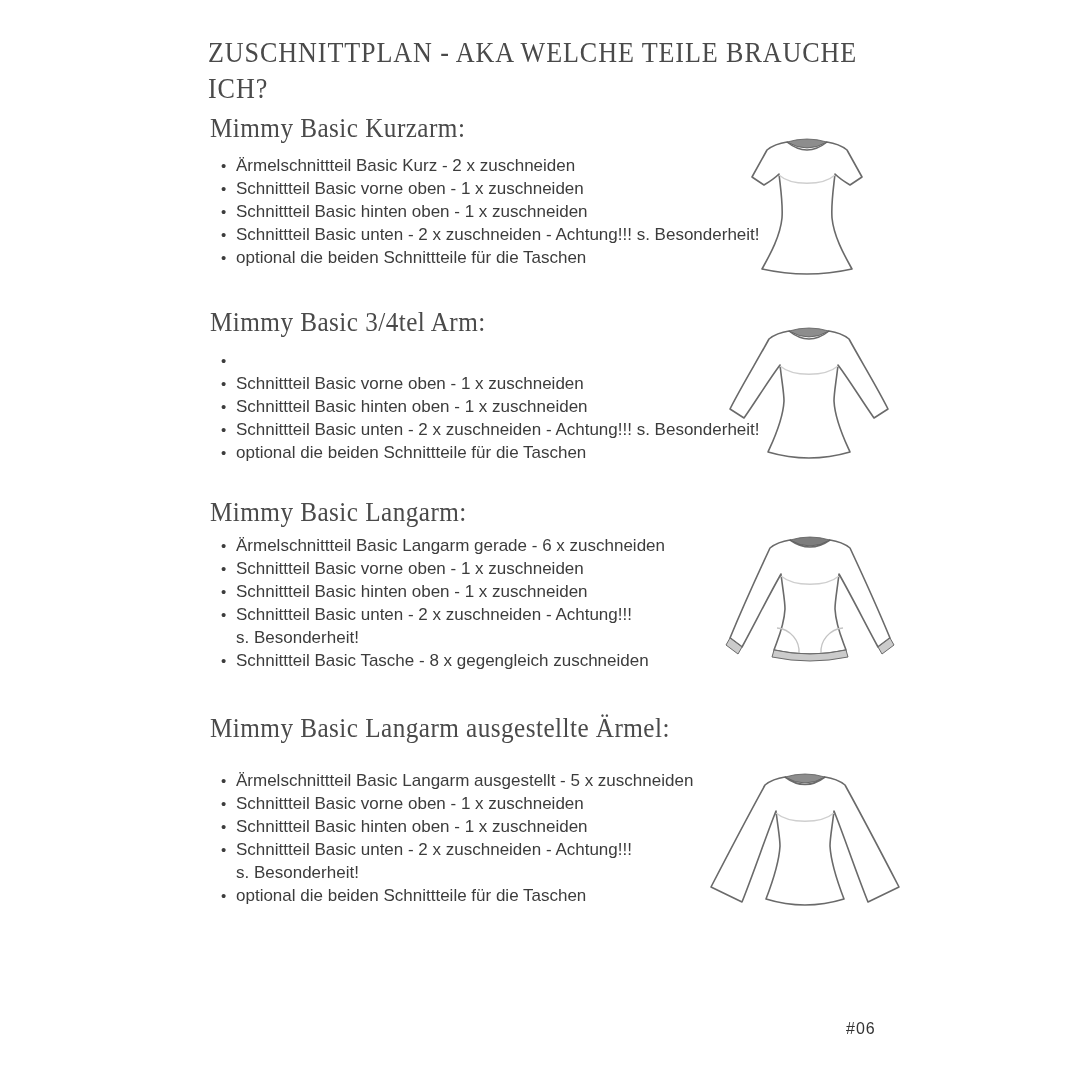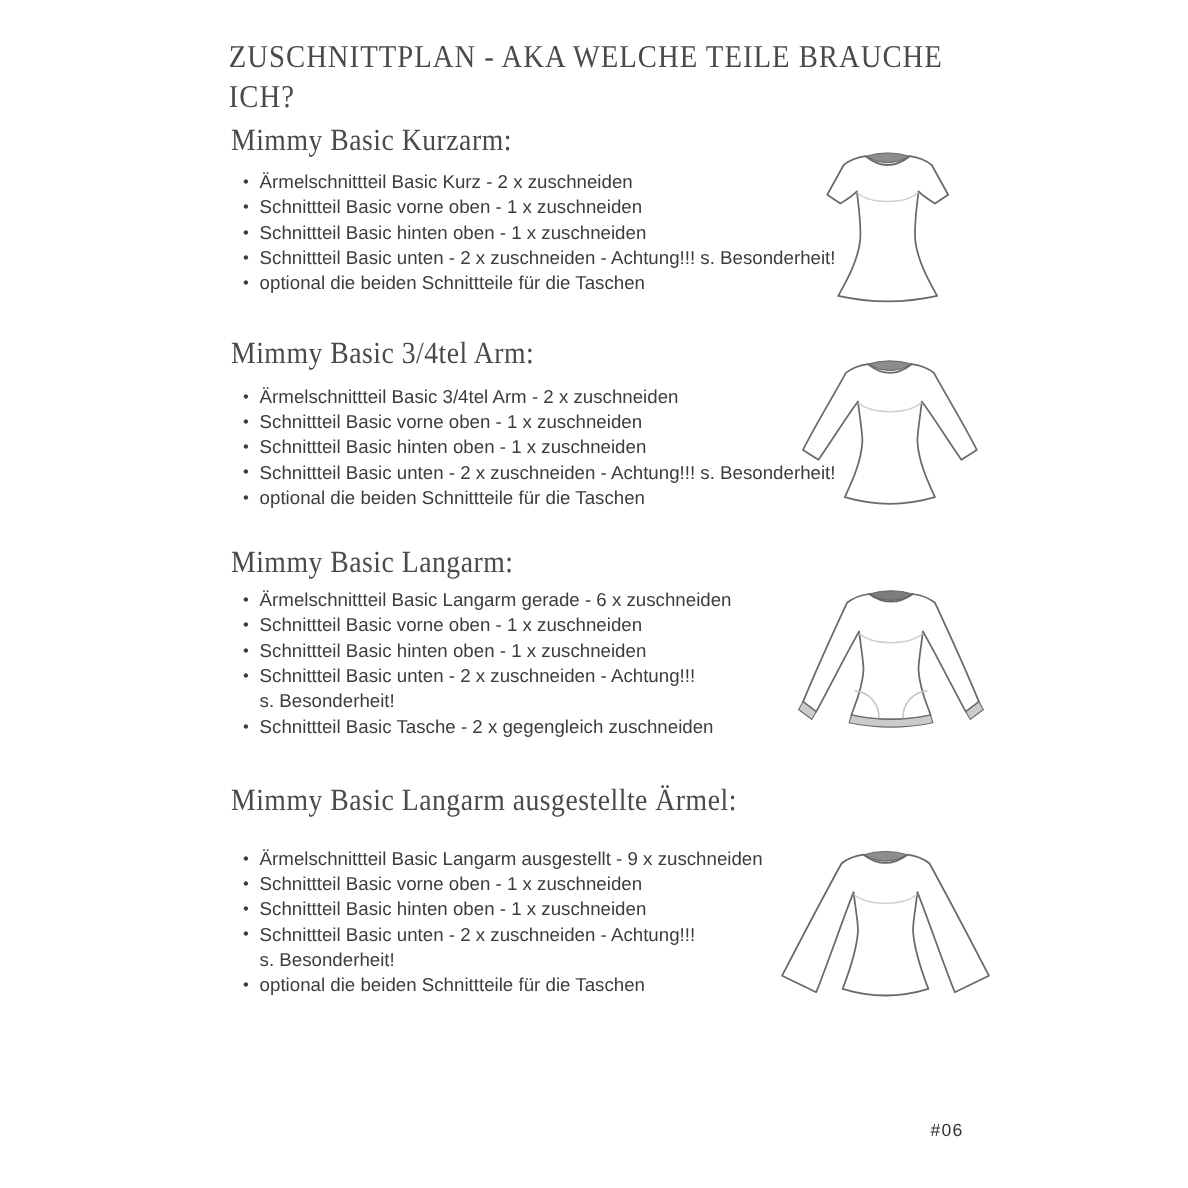--- a/index.html
+++ b/index.html
@@ -79,23 +79,20 @@
       <span class="lines">
         <span class="line">optional die beiden Schnittteile für die Taschen</span>
       </span>
     </li>
 </ul>
 
 <div class="section-heading" style="top:306px">Mimmy Basic 3/4tel Arm:</div>
 <ul class="cutlist" style="top:349px">
   <li class="cutitem">
       <span class="bullet">•</span>
-      <span class="lines">
-        <span class="line">Ärmelschnittteil Basic 3/4tel Arm - 2 x zuschneiden</span>
-      </span>
     </li>
   <li class="cutitem">
       <span class="bullet">•</span>
       <span class="lines">
         <span class="line">Schnittteil Basic vorne oben - 1 x zuschneiden</span>
       </span>
     </li>
   <li class="cutitem">
       <span class="bullet">•</span>
       <span class="lines">
@@ -139,31 +136,31 @@
   <li class="cutitem">
       <span class="bullet">•</span>
       <span class="lines">
         <span class="line">Schnittteil Basic unten - 2 x zuschneiden - Achtung!!!</span>
         <span class="line">s. Besonderheit!</span>
       </span>
     </li>
   <li class="cutitem">
       <span class="bullet">•</span>
       <span class="lines">
-        <span class="line">Schnittteil Basic Tasche - 2 x gegengleich zuschneiden</span>
+        <span class="line">Schnittteil Basic Tasche - 8 x gegengleich zuschneiden</span>
       </span>
     </li>
 </ul>
 
 <div class="section-heading" style="top:712px">Mimmy Basic Langarm ausgestellte Ärmel:</div>
 <ul class="cutlist" style="top:769px">
   <li class="cutitem">
       <span class="bullet">•</span>
       <span class="lines">
-        <span class="line">Ärmelschnittteil Basic Langarm ausgestellt - 9 x zuschneiden</span>
+        <span class="line">Ärmelschnittteil Basic Langarm ausgestellt - 5 x zuschneiden</span>
       </span>
     </li>
   <li class="cutitem">
       <span class="bullet">•</span>
       <span class="lines">
         <span class="line">Schnittteil Basic vorne oben - 1 x zuschneiden</span>
       </span>
     </li>
   <li class="cutitem">
       <span class="bullet">•</span>

